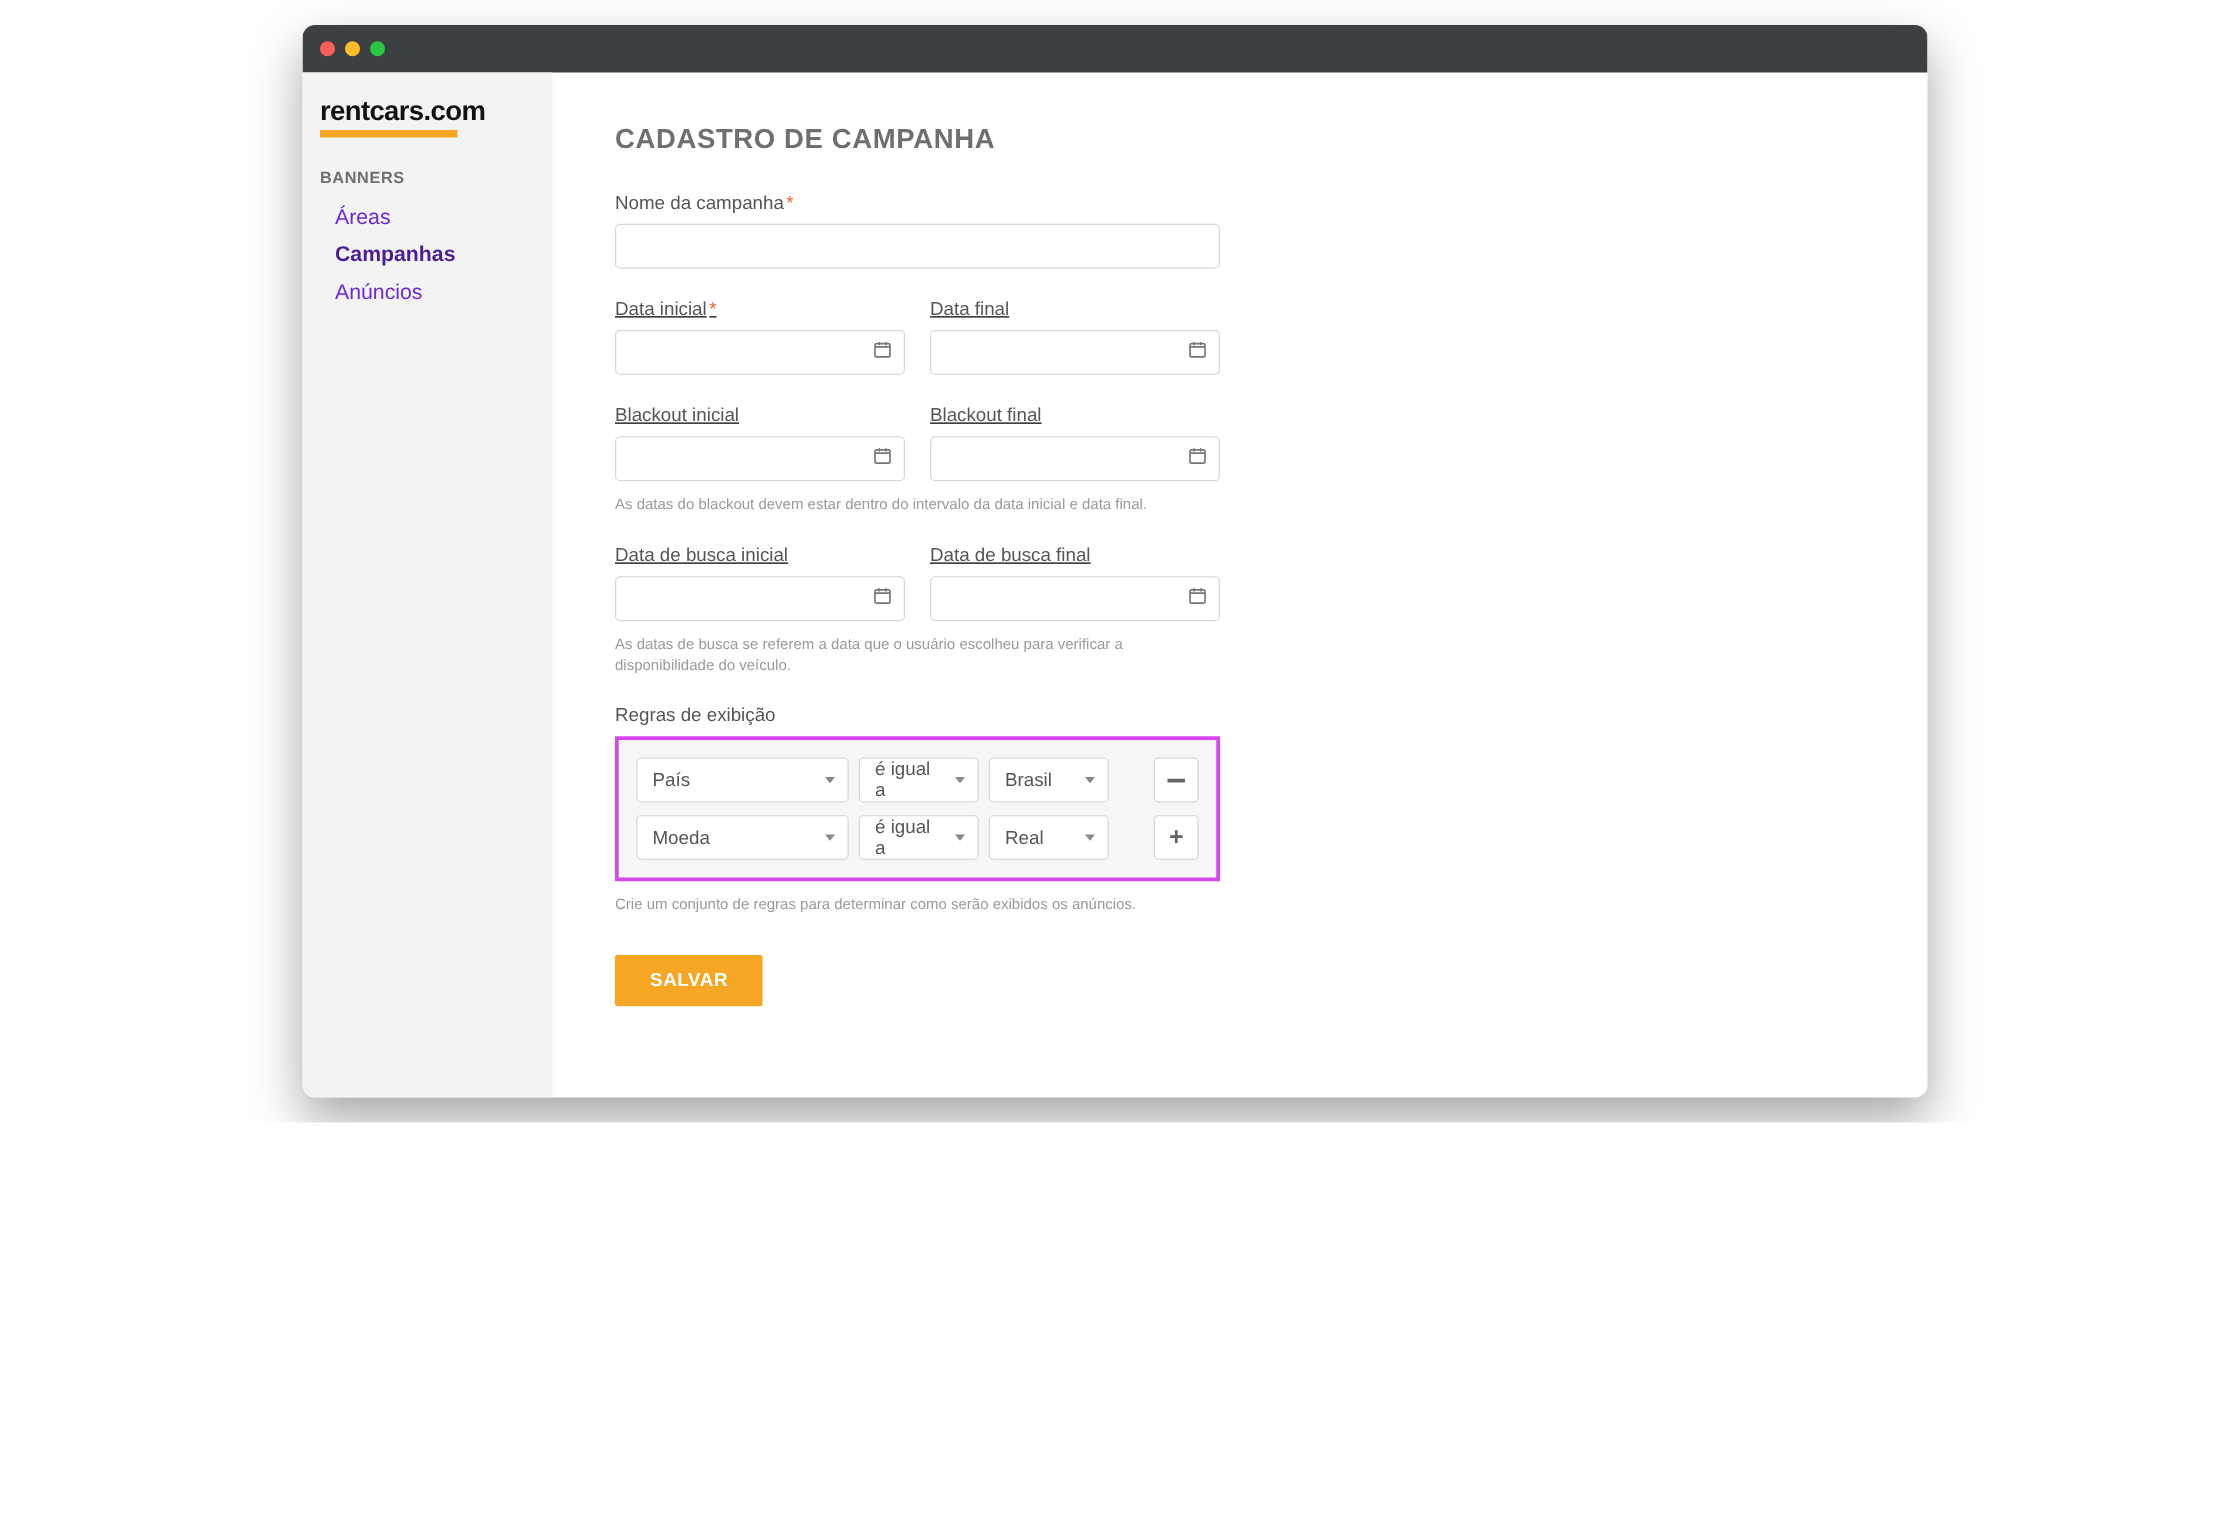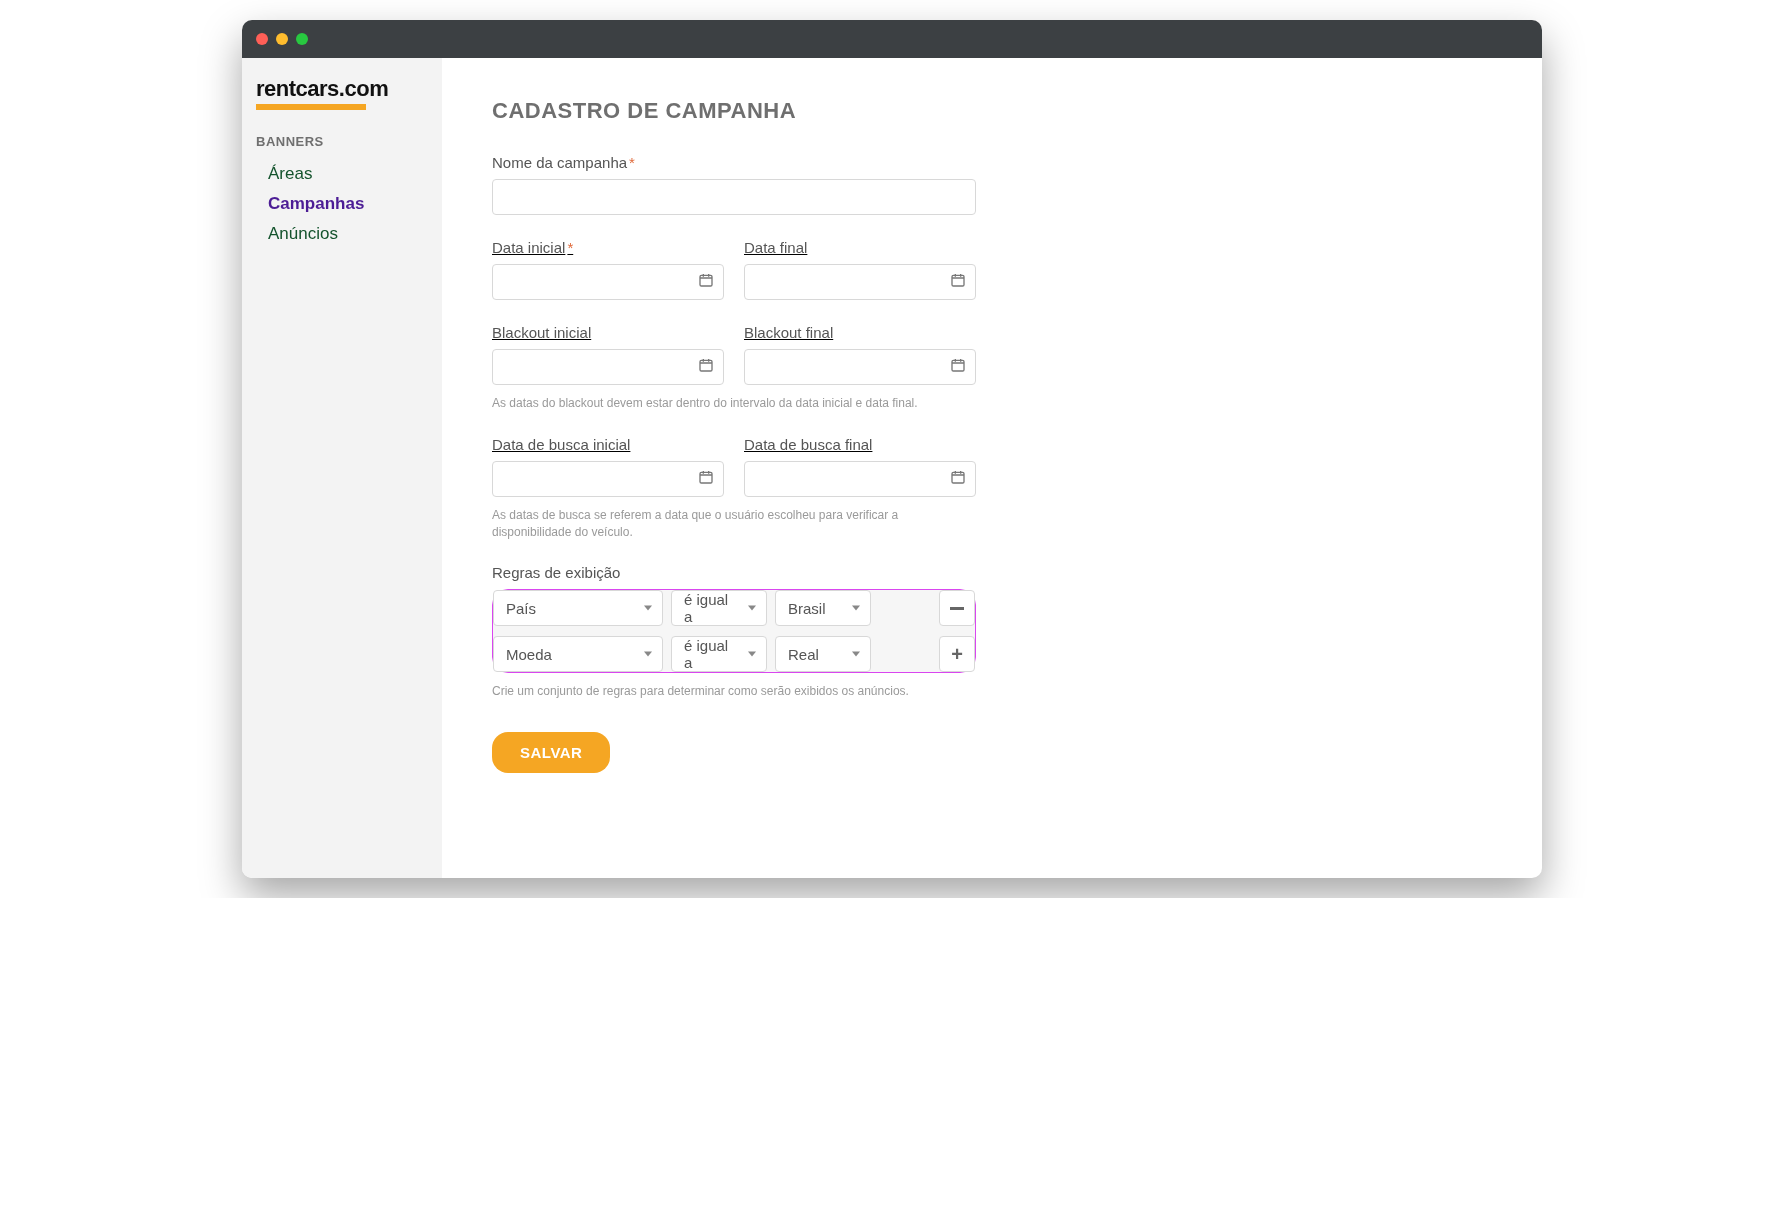--- a/index.html
+++ b/index.html
@@ -54,21 +54,21 @@
   }
   .nav-section-title {
     font-weight: 700;
     font-size: 13px;
     color: #6f6f6f;
     margin-bottom: 10px;
     letter-spacing: 0.5px;
   }
   .nav-item {
     font-size: 17px;
-    color: #14532d;
+    color: #6d28d9;
     padding: 5px 0 5px 12px;
     cursor: pointer;
   }
   .nav-item.active {
     color: #4c1d95;
     font-weight: 700;
   }
 
   .main {
     flex: 1;
@@ -121,23 +121,24 @@
 
   .hint {
     font-size: 12px;
     color: #9a9a9a;
     margin-top: 10px;
     max-width: 484px;
     line-height: 1.4;
   }
 
   .rules-box {
-    border: 1px solid #d946ef;
+    border: 3px solid #d946ef;
     background: #f6f6f6;
-    border-radius: 16px;
+    border-radius: 0;
+    padding: 14px;
     max-width: 484px;
     display: flex;
     flex-direction: column;
     gap: 10px;
   }
   .rule-row {
     display: flex;
     gap: 8px;
     align-items: center;
   }
@@ -183,21 +184,21 @@
   }
 
   .save-btn {
     margin-top: 28px;
     background: #f5a623;
     color: #fff;
     font-weight: 700;
     font-size: 15px;
     letter-spacing: 0.5px;
     border: none;
-    border-radius: 16px;
+    border-radius: 2px;
     padding: 12px 28px;
     cursor: pointer;
   }
 
   svg.cal { width: 16px; height: 16px; }
 </style>
 </head>
 <body>
 
 <div class="window">

